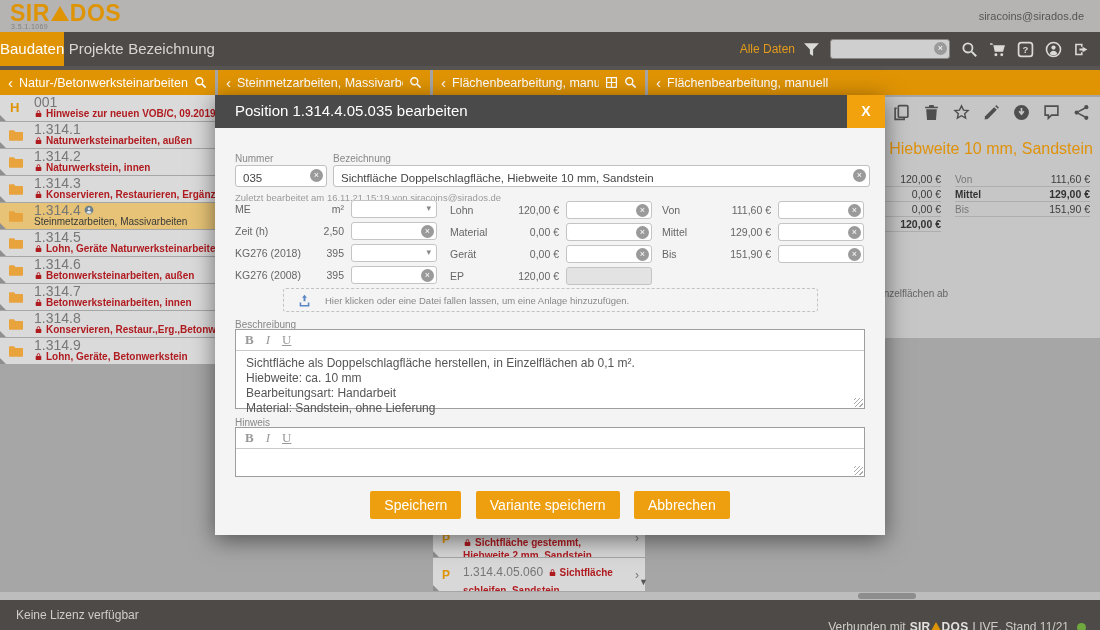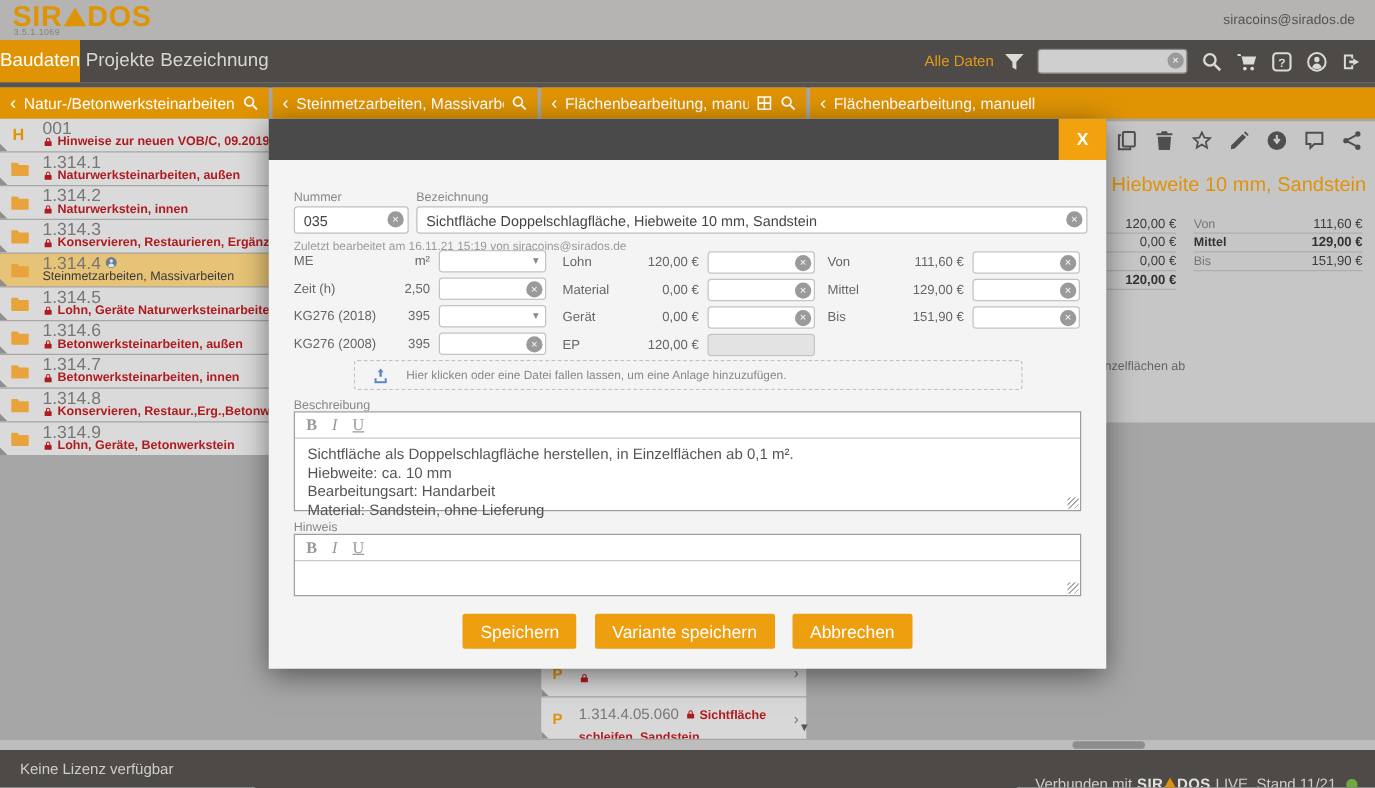--- a/index.html
+++ b/index.html
@@ -325,21 +325,21 @@
           </svg>
           <span>Lohn, Geräte, Betonwerkstein</span>
         </span>
     </div>
   </div>
 
   <div class="positem" style="top:518px;height:39px">
     <span class="p-ic">P</span>
     <span class="ttl" style="margin-top:16px;display:block;white-space:normal"><svg class="lock" viewBox="0 0 16 16" fill="currentColor" style="float:left;margin:2px 3px 0 0">
           <path d="M4.8 7V5.2a3.2 3.2 0 0 1 6.4 0V7H12a1 1 0 0 1 1 1v5a1 1 0 0 1-1 1H4a1 1 0 0 1-1-1V8a1 1 0 0 1 1-1zm1.5 0h3.4V5.2a1.7 1.7 0 0 0-3.4 0z"></path>
-        </svg></span>
+        </svg><span>Sichtfläche gestemmt, Hiebweite 2 mm, Sandstein</span></span>
     <span class="chev">›</span>
   </div>
   <div class="positem" style="top:558px;height:33px;padding-top:4px">
     <span class="p-ic" style="top:10px">P</span>
     <span class="num">1.314.4.05.060</span>
     <span class="ttl"><svg class="lock" viewBox="0 0 16 16" fill="currentColor" style="display:inline-block;vertical-align:-1px;margin-right:3px">
           <path d="M4.8 7V5.2a3.2 3.2 0 0 1 6.4 0V7H12a1 1 0 0 1 1 1v5a1 1 0 0 1-1 1H4a1 1 0 0 1-1-1V8a1 1 0 0 1 1-1zm1.5 0h3.4V5.2a1.7 1.7 0 0 0-3.4 0z"></path>
         </svg><span>Sichtfläche schleifen, Sandstein</span></span>
     <span class="chev">›</span>
   </div>
@@ -432,20 +432,21 @@
     <span class="fr">
       <span>Verbunden mit</span>
       <span class="f-brand"><span>SIR</span><span class="tri"></span><span>DOS</span></span>
       <span>LIVE, Stand 11/21</span>
       <span class="status-dot"></span>
     </span>
   </div>
 
   <div class="modal">
     <div class="m-titlebar">
+      <span class="m-title">Position 1.314.4.05.035 bearbeiten</span>
       <span class="m-close">X</span>
     </div>
 
     <span class="flabel" style="left:20px;top:58px">Nummer</span>
     <span class="fieldbox" style="left:20px;top:70px;width:92px">
       <input type="text" value="035" style="">
       <span class="clear-dot">×</span>
     </span>
     <span class="flabel" style="left:118px;top:58px">Bezeichnung</span>
     <span class="fieldbox" style="left:118px;top:70px;width:537px">

